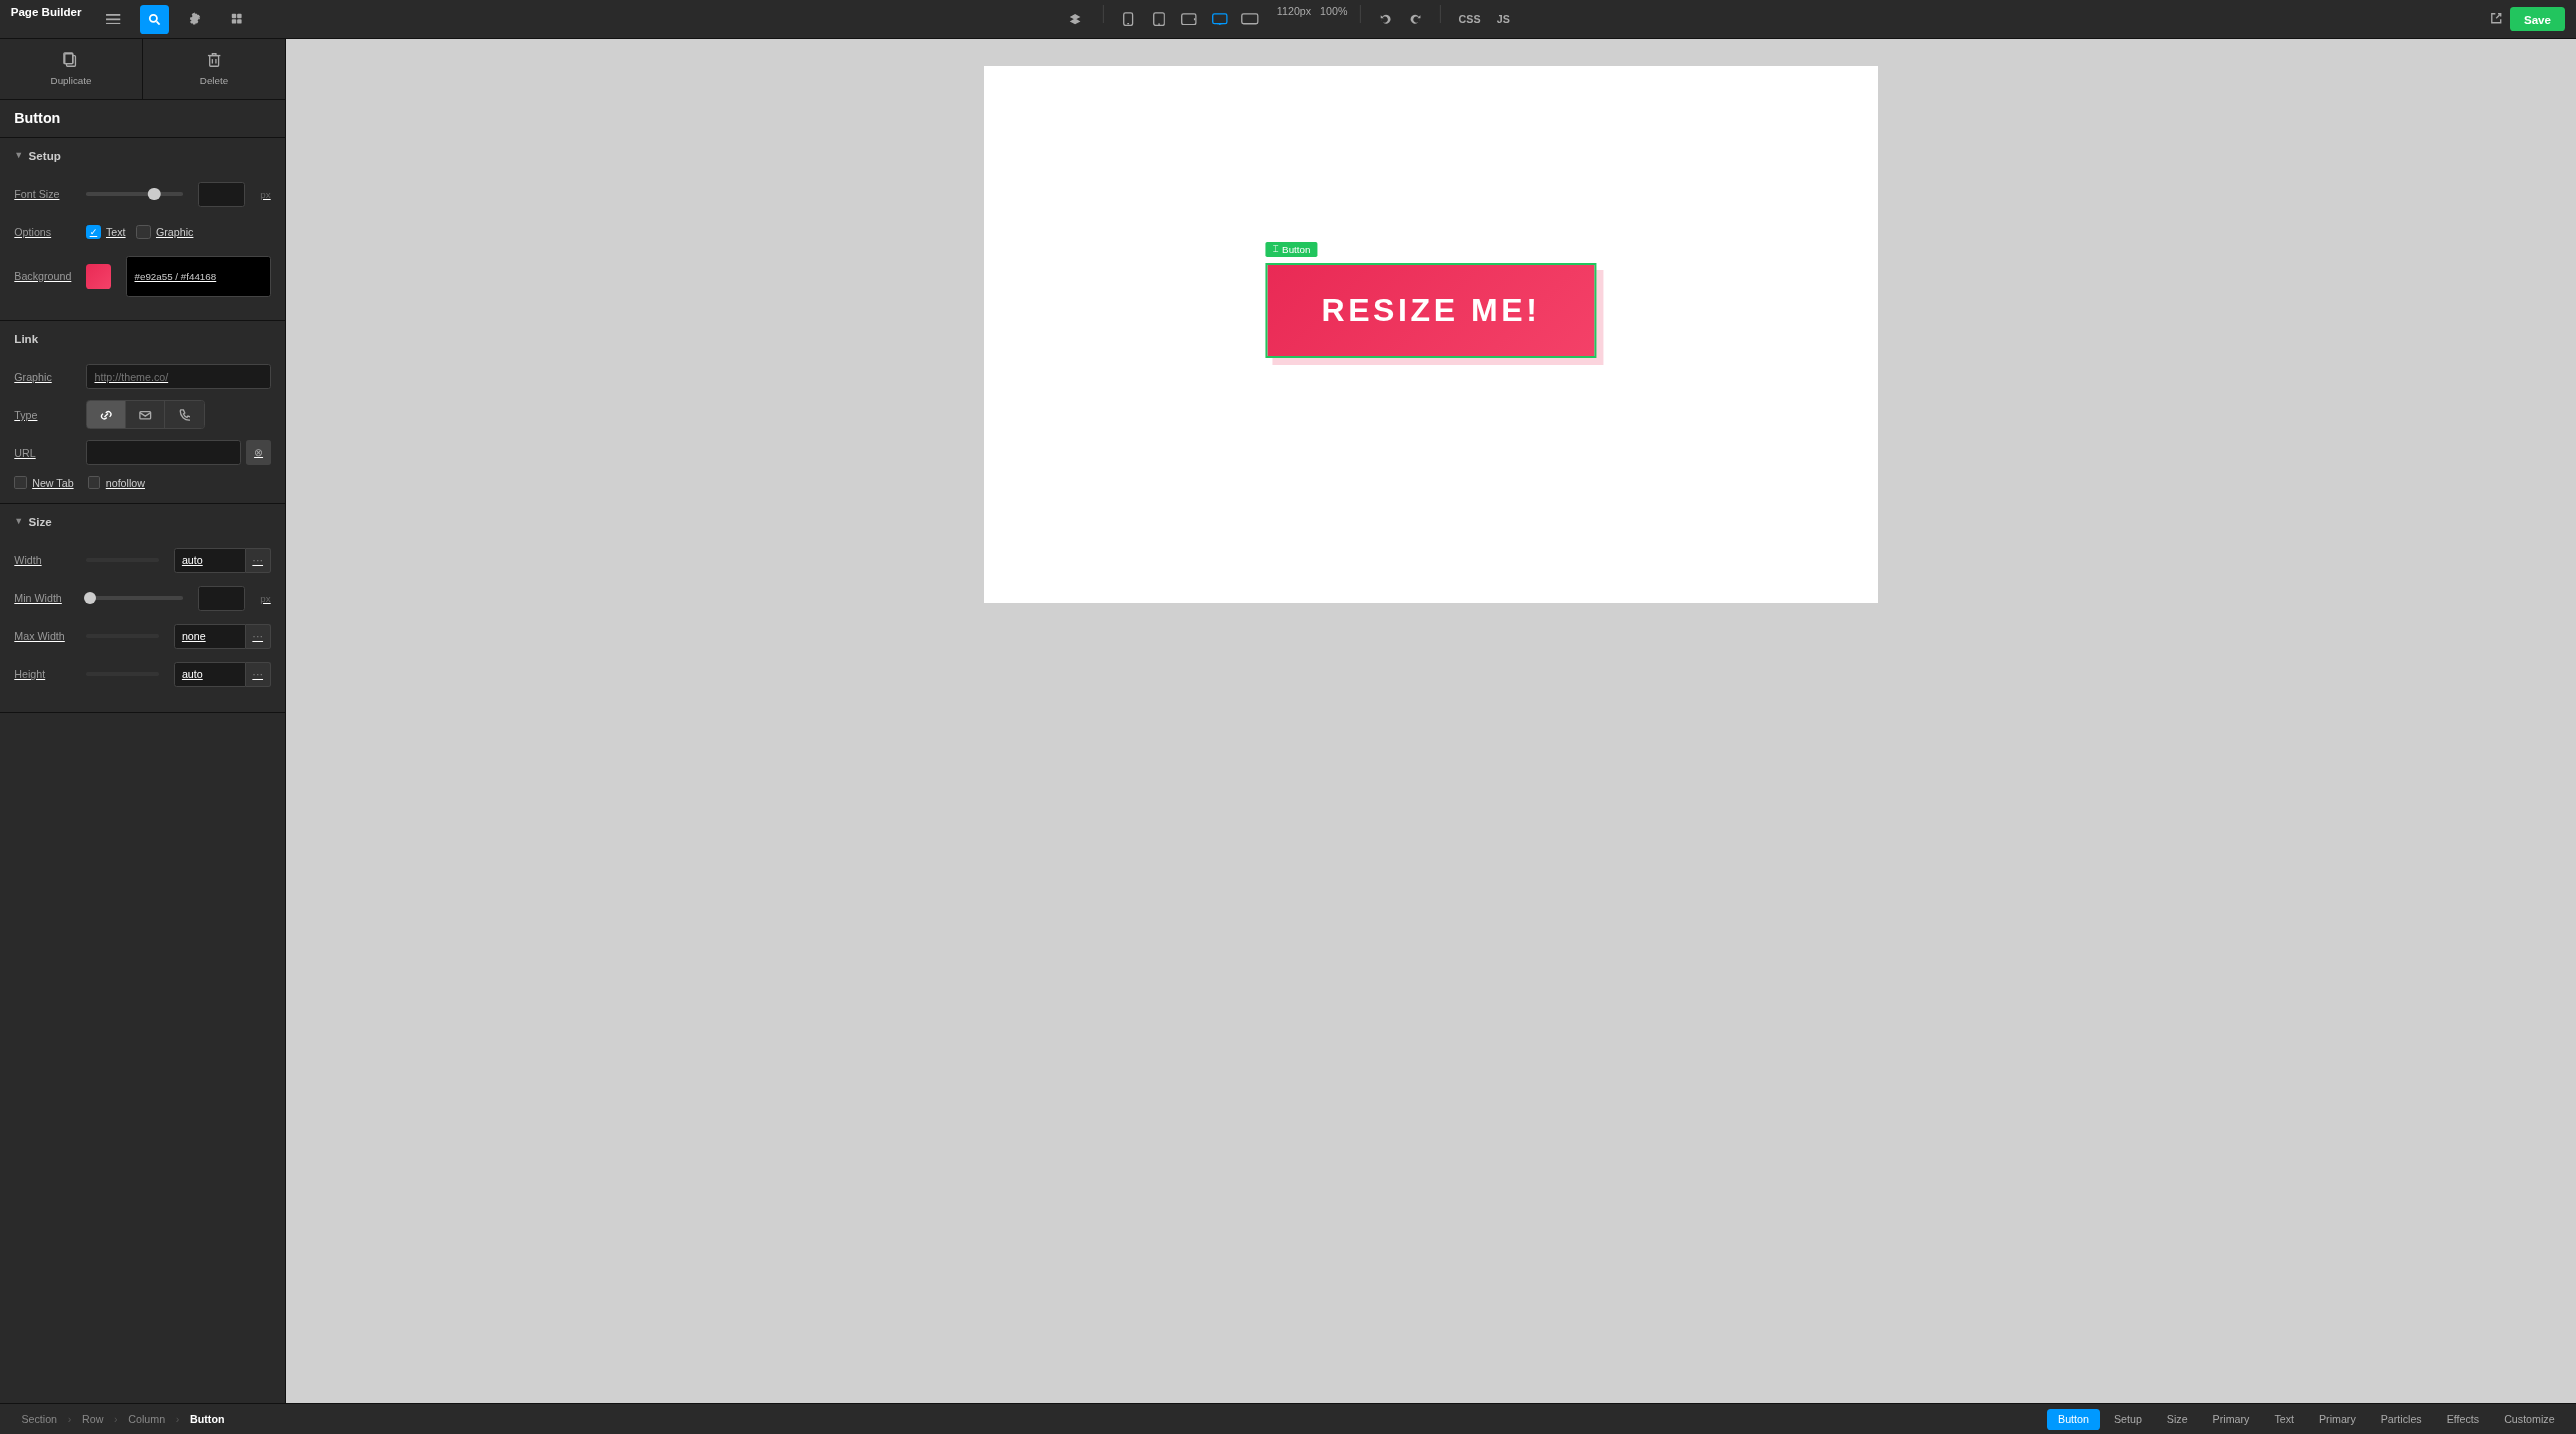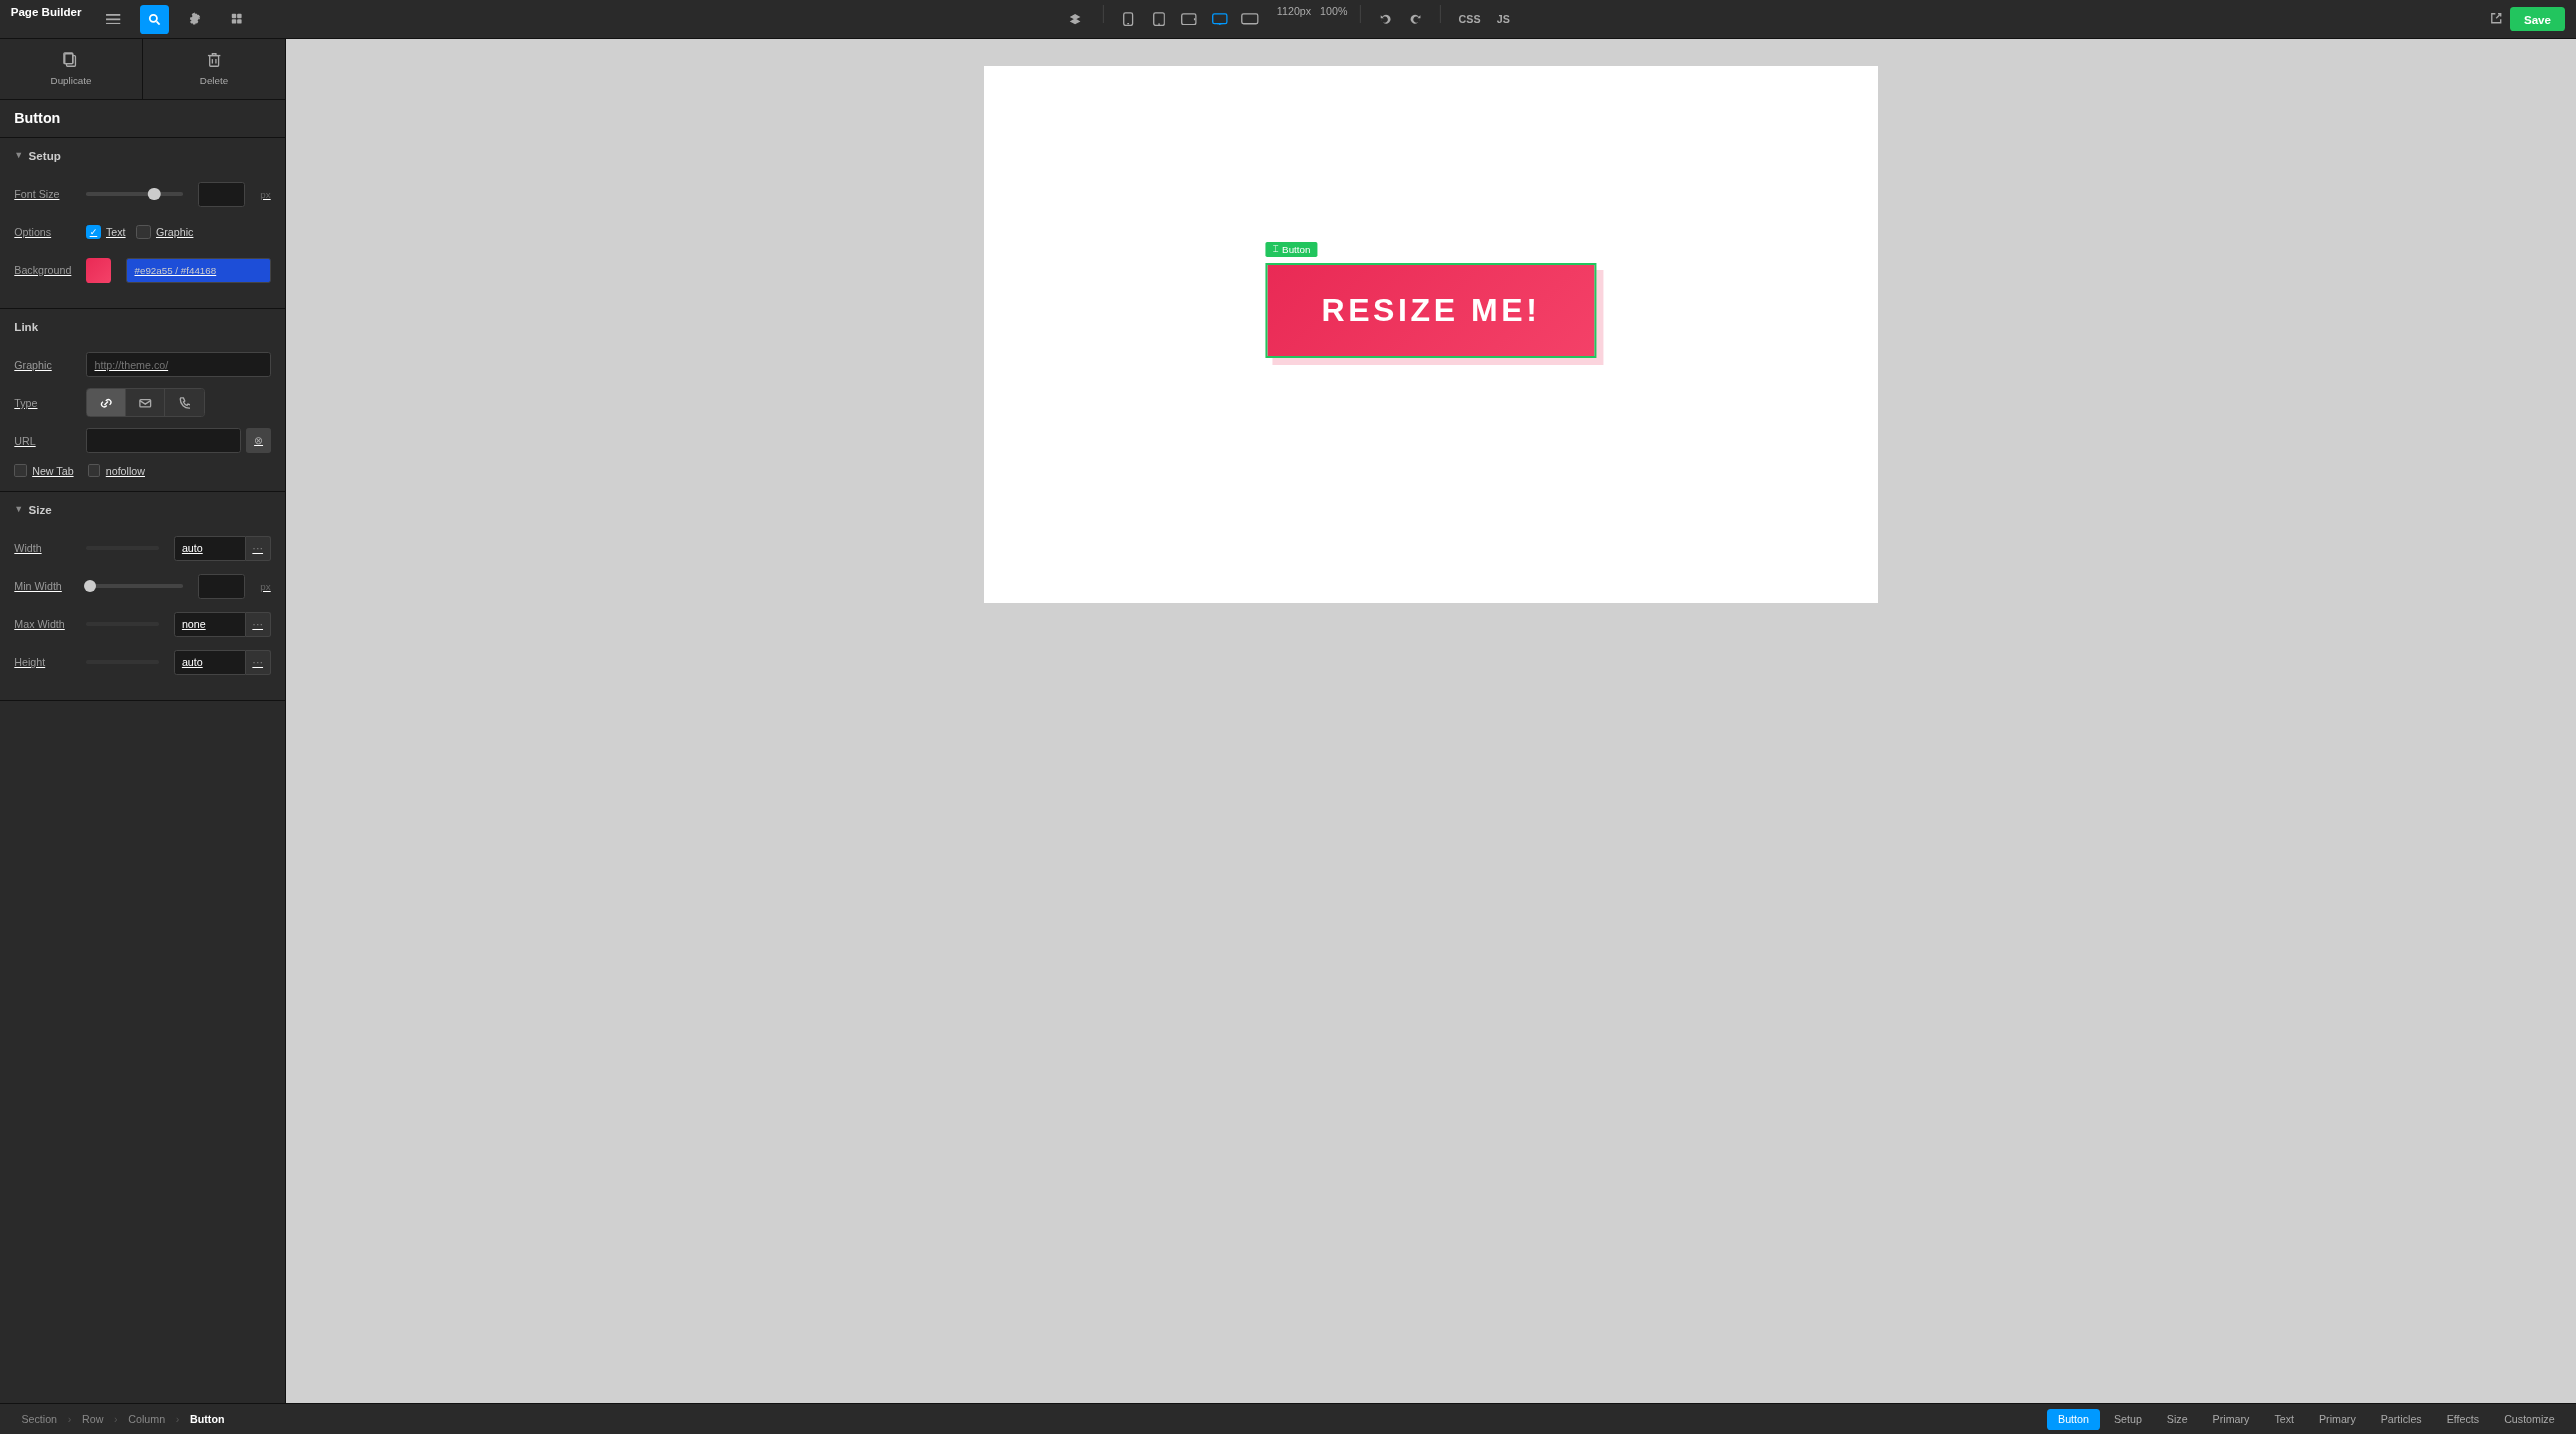--- a/index.html
+++ b/index.html
@@ -78,21 +78,21 @@
     .options-group { display: flex; align-items: center; gap: 10.7px; }
     .option-item { display: flex; align-items: center; gap: 5.4px; cursor: pointer; }
     .checkbox { width: 14.3px; height: 14.3px; border-radius: 2.7px; border: 1.8px solid #555; display: flex; align-items: center; justify-content: center; flex-shrink: 0; }
     .checkbox.checked { background: #0099ff; border-color: #0099ff; }
     .checkbox-check { color: #fff; font-size: 9px; line-height: 1; }
     .checkbox-inactive { width: 14.3px; height: 14.3px; border-radius: 2.7px; border: 1.8px solid #555; background: #333; flex-shrink: 0; }
     .option-label { font-size: 10.7px; color: #ccc; }
 
     
     .color-swatch { width: 25px; height: 25px; border-radius: 3.6px; background: linear-gradient(135deg, #e92a55, #f44168); border: none; cursor: pointer; flex-shrink: 0; }
-    .color-value { flex: 1; height: 25px; background: #1d4ed8; border: 0.9px solid #444; border-radius: 2.7px; color: #ccc; font-size: 9.8px; padding: 0 7.2px; display: flex; align-items: center; }
+    .color-value { flex: 1; height: 41px; background: #000000; border: 0.9px solid #444; border-radius: 2.7px; color: #ccc; font-size: 9.8px; padding: 0 7.2px; display: flex; align-items: center; }
 
     
     .link-input { flex: 1; height: 25px; background: #1a1a1a; border: 0.9px solid #444; border-radius: 2.7px; color: #888; font-size: 10.7px; padding: 0 7.2px; }
     .type-group { display: flex; border: 0.9px solid #444; border-radius: 3.6px; overflow: hidden; }
     .type-btn { width: 39px; height: 27px; background: #333; border: none; color: #aaa; cursor: pointer; display: flex; align-items: center; justify-content: center; font-size: 12.5px; border-right: 0.9px solid #444; }
     .type-btn:last-child { border-right: none; }
     .type-btn.active { background: #555; color: #fff; }
     .url-row { display: flex; align-items: center; gap: 5.4px; }
     .url-input { flex: 1; height: 25px; background: #1a1a1a; border: 0.9px solid #444; border-radius: 2.7px; color: #fff; font-size: 10.7px; padding: 0 7.2px; }
     .url-copy-btn { width: 25px; height: 25px; background: #444; border: none; border-radius: 2.7px; color: #aaa; cursor: pointer; font-size: 10.7px; display: flex; align-items: center; justify-content: center; }

